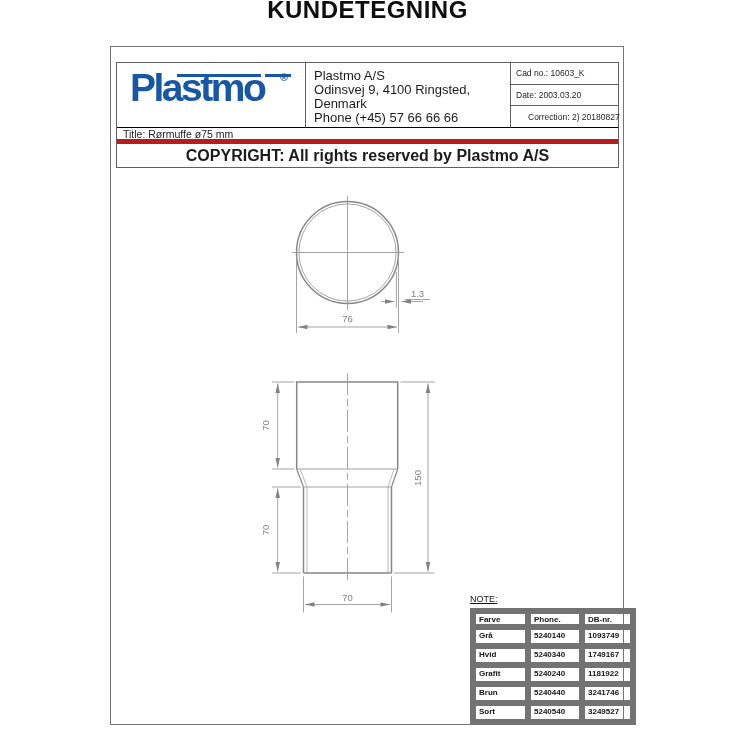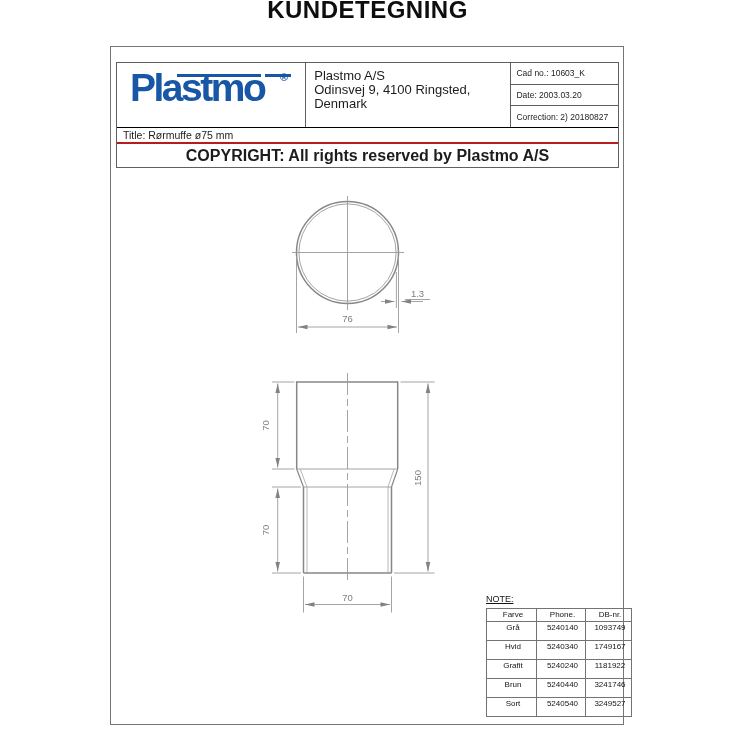--- a/index.html
+++ b/index.html
@@ -34,41 +34,41 @@
   .logo-line-2{left:148px;top:11px;width:26px;}
   .tb-address{
     width:206px;box-sizing:border-box;border-left:1px solid #5f5f5f;
     padding:6px 0 0 8px;font-size:13px;line-height:14px;color:#1c1c1c;
   }
   .tb-info{width:108px;box-sizing:border-box;border-left:1px solid #5f5f5f;display:flex;flex-direction:column;justify-content:flex-end;}
   .tb-info-row{
     flex:1;display:flex;align-items:center;padding-left:5px;
     font-size:8.5px;border-bottom:1px solid #5f5f5f;box-sizing:border-box;white-space:nowrap;
   }
-  .tb-info-row.last{border-bottom:none;}
+  .tb-info-row.last{border-bottom:none;margin-left:12px;}
   .tb-title{
-    height:16px;border-bottom:2px solid #b91c1c;box-sizing:border-box;
+    height:16px;border-bottom:5px solid #b91c1c;box-sizing:border-box;
     font-size:10.5px;padding-left:6px;display:flex;align-items:center;
   }
   .tb-copyright{
     height:24px;box-sizing:border-box;display:flex;align-items:center;justify-content:center;
     font-size:16px;font-weight:bold;
   }
 
   
   .drawing{position:absolute;left:0;top:0;width:735px;height:735px;}
   .drawing text{font-family:"Liberation Sans",sans-serif;font-size:9.5px;fill:#7e7e7e;}
 
   
-  .note{position:absolute;left:486px;top:594px;color:#141414;}
+  .note{position:absolute;left:470px;top:594px;color:#141414;}
   .note-heading{font-size:9px;text-decoration:underline;margin-bottom:4px;}
   .note-table{border-collapse:collapse;table-layout:fixed;width:133px;}
   .note-table th,.note-table td{
-    border:1px solid #737373;font-size:8px;font-weight:normal;
-    text-align:center;vertical-align:top;padding:1px 0 0 3px;overflow:hidden;white-space:nowrap;
+    border:6px solid #737373;font-size:8px;font-weight:bold;
+    text-align:left;vertical-align:top;padding:1px 0 0 3px;overflow:hidden;white-space:nowrap;
   }
   .note-table thead tr{height:13px;}
   .note-table tbody tr{height:19px;}
   .col-farve{width:46px;}
   .col-varenr{width:45px;}
   .col-dbnr{width:42px;}
 </style>
 </head>
 <body>
 
@@ -80,20 +80,21 @@
   <div class="tb-row1">
     <div class="tb-logo">
       <span class="logo-line logo-line-1"></span>
       <span class="logo-line logo-line-2"></span>
       <span class="logo-text">Plastmo</span>
       <span class="logo-reg">®</span>
     </div>
     <div class="tb-address">
       <div>Plastmo A/S</div>
       <div>Odinsvej 9, 4100 Ringsted, Denmark</div>
+      <div>Phone (+45) 57 66 66 66</div>
     </div>
     <div class="tb-info">
       <div class="tb-info-row">Cad no.: 10603_K</div>
       <div class="tb-info-row">Date: 2003.03.20</div>
       <div class="tb-info-row last">Correction: 2) 20180827</div>
     </div>
   </div>
   <div class="tb-title">Title: Rørmuffe ø75 mm</div>
   <div class="tb-copyright">COPYRIGHT: All rights reserved by Plastmo A/S</div>
 </div>

